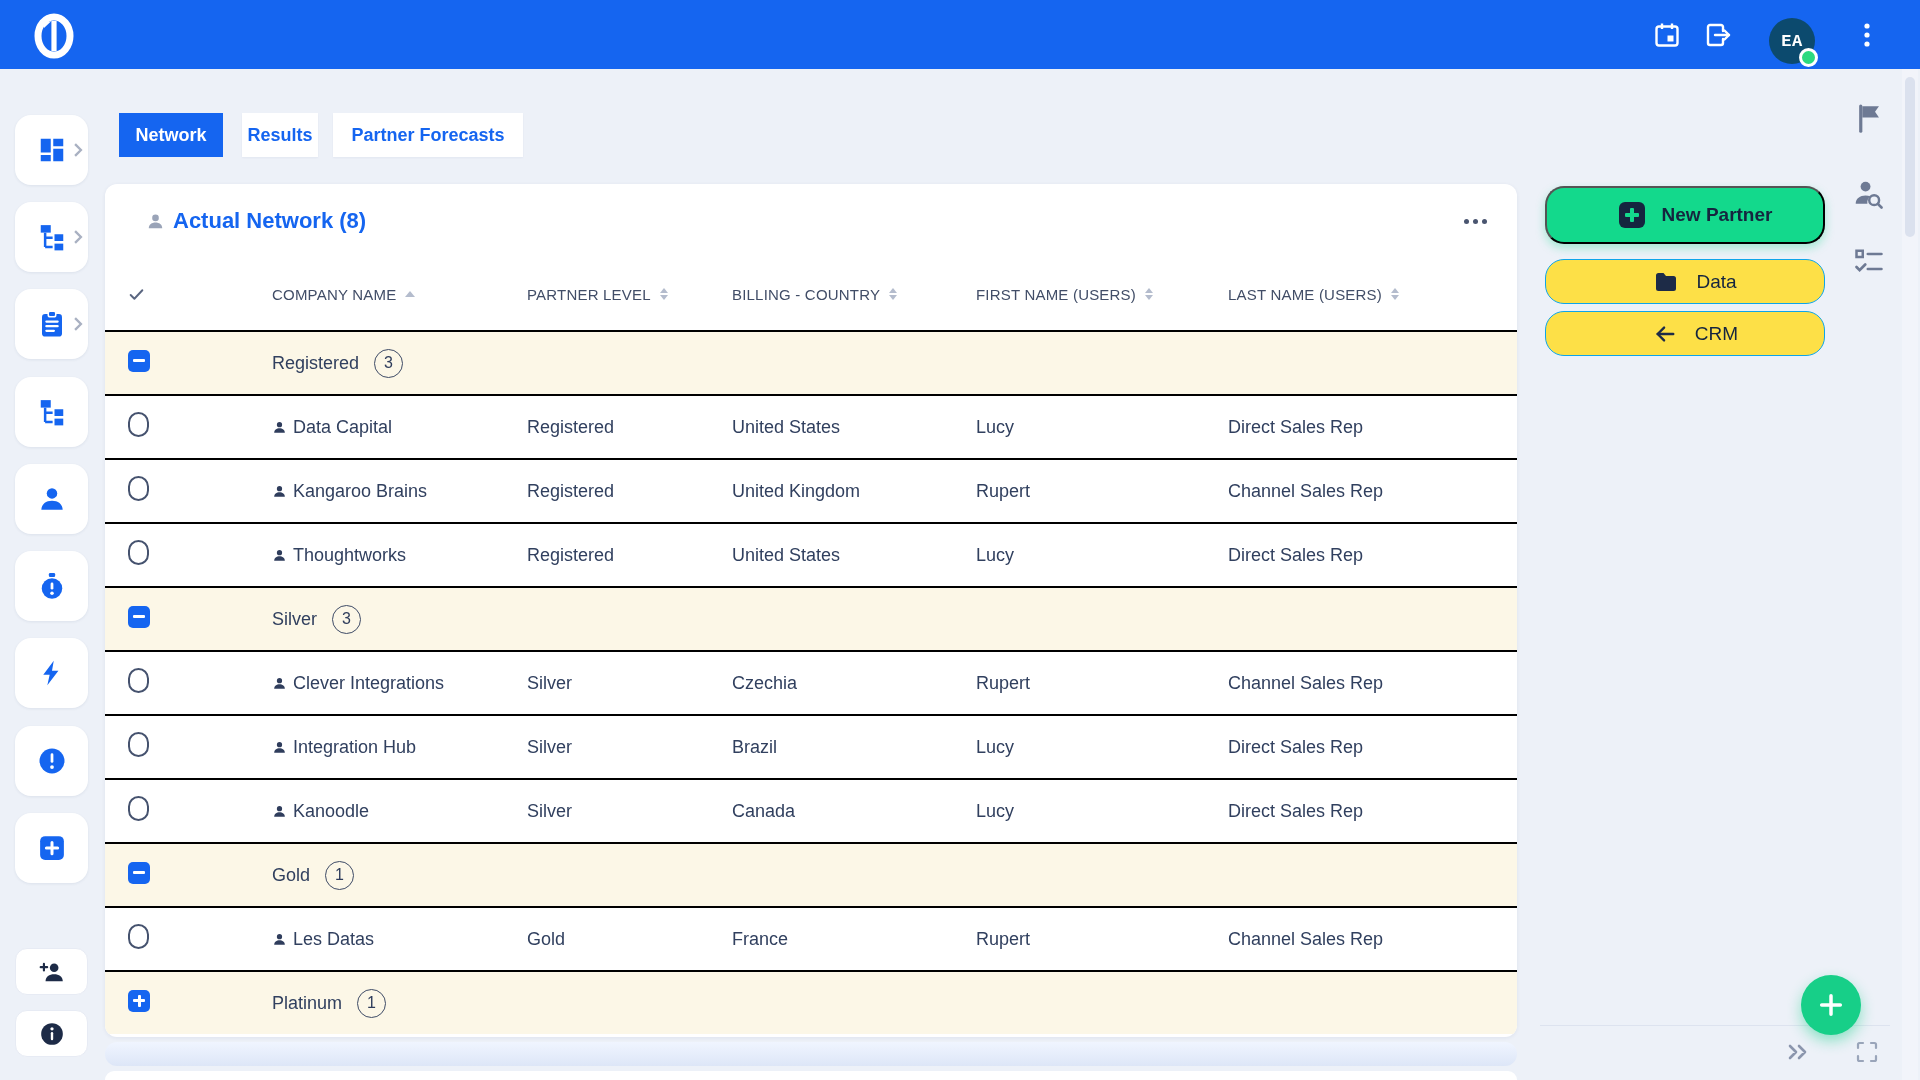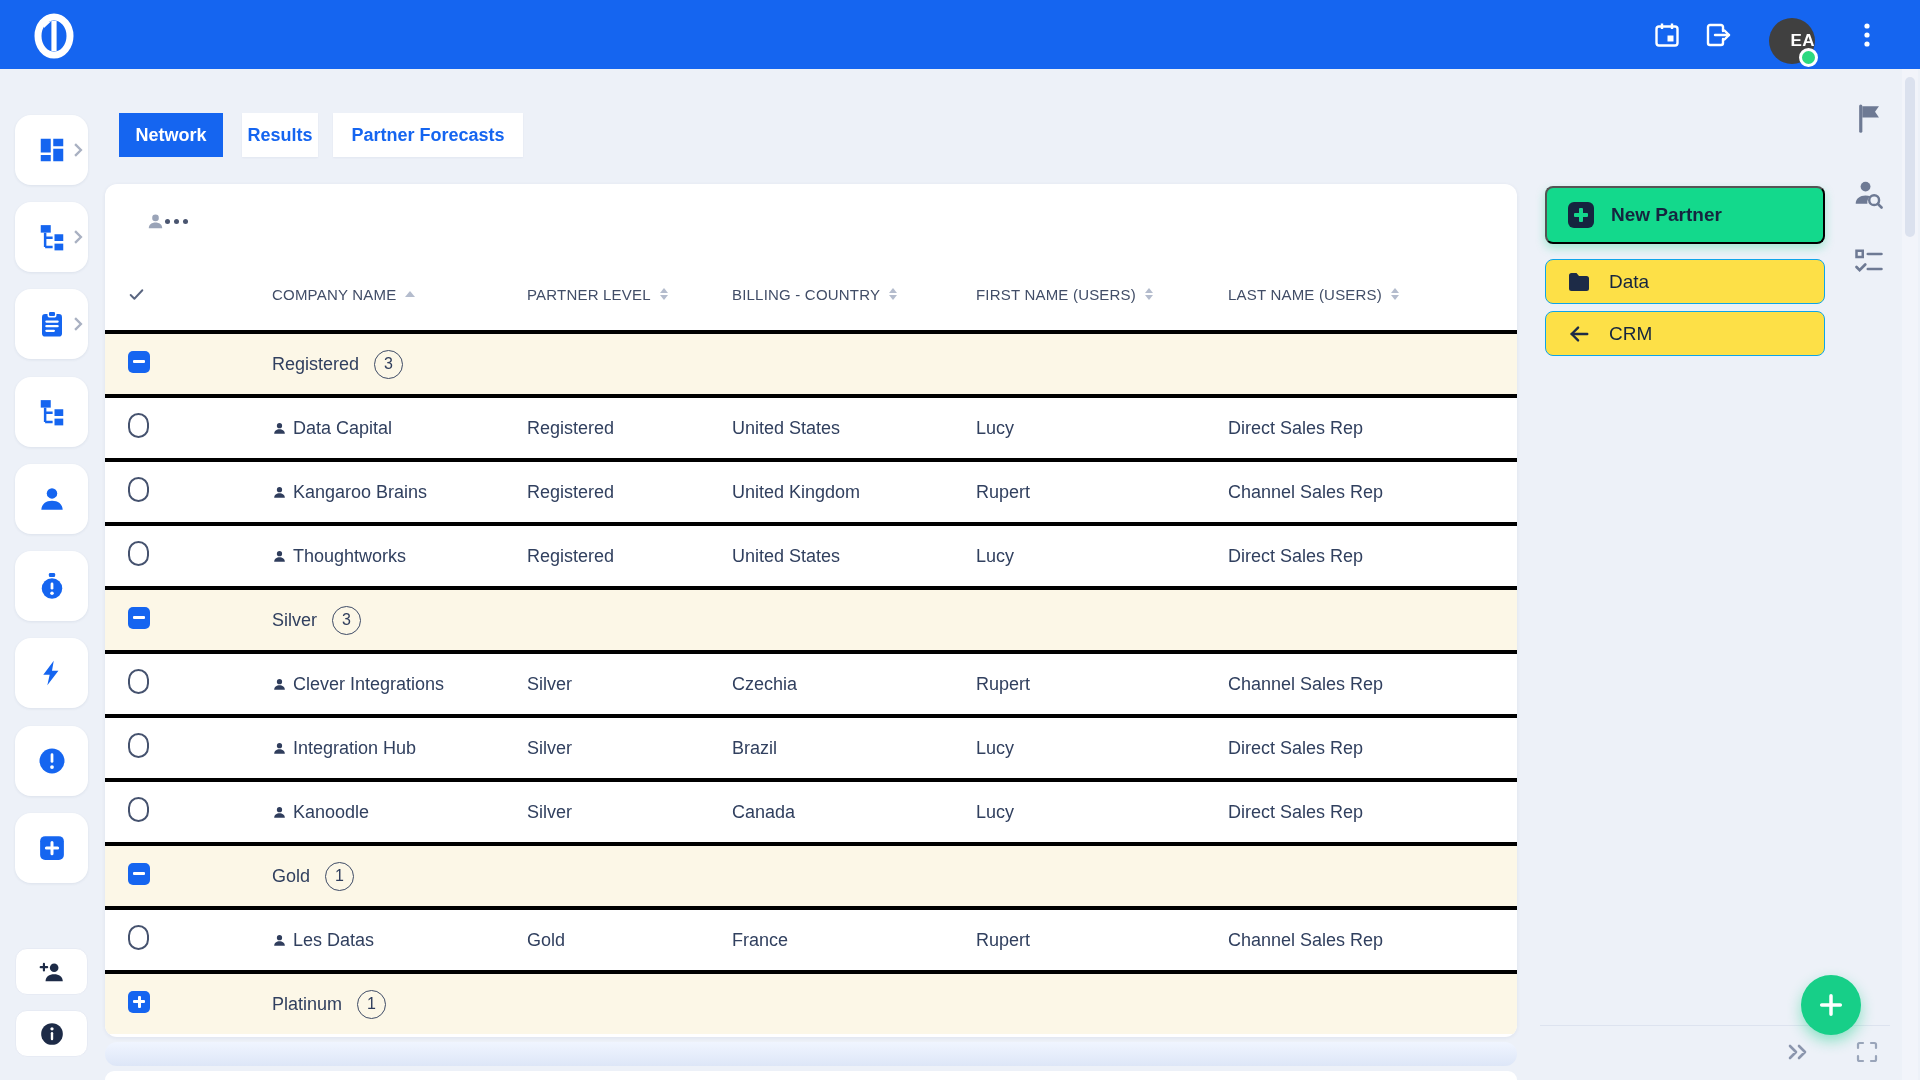--- a/index.html
+++ b/index.html
@@ -14,21 +14,21 @@
   
   .topbar { position:absolute; top:0; left:0; width:1920px; height:69px; background:#1565f0; z-index:30; }
   .logo { position:absolute; left:30px; top:11px; width:48px; height:48px; }
   .searchbar { position:absolute; left:836px; top:17px; width:778px; height:49px; background:#fff; border-radius:25px; display:flex; align-items:center; padding:0 4px 0 20px; }
   .searchbar input { flex:1; border:none; outline:none; font-size:19px; color:#2c3a57; margin-left:12px; font-family:inherit; min-width:0; background:transparent; }
   .searchbar input::placeholder { color:#a8afbe; }
   .sb-help { font-size:17px; font-weight:bold; color:#22304d; width:23px; height:23px; border:2px solid #22304d; border-radius:50%; display:flex; align-items:center; justify-content:center; margin-right:16px; cursor:pointer; }
   .sb-filter { margin-right:18px; cursor:pointer; }
   .search-btn { width:126px; height:41px; border:none; border-radius:21px; background:#16d98b; color:#15233f; font-size:19px; font-family:inherit; cursor:pointer; }
   .top-ico { position:absolute; top:21px; width:28px; height:28px; cursor:pointer; }
-  .avatar { position:absolute; left:1769px; top:18px; width:46px; height:46px; border-radius:50%; background:#404040; color:#fff; font-size:17px; font-weight:bold; display:flex; align-items:center; justify-content:flex-end; letter-spacing:.5px; cursor:pointer; }
+  .avatar { position:absolute; left:1769px; top:18px; width:46px; height:46px; border-radius:50%; background:#0c4a6e; color:#fff; font-size:17px; font-weight:bold; display:flex; align-items:center; justify-content:center; letter-spacing:.5px; cursor:pointer;font-family:Liberation Mono, monospace; }
   .avatar .dot { position:absolute; right:-3px; bottom:-3px; width:19px; height:19px; border-radius:50%; background:#2bd97f; border:3px solid #fff; }
   
   .side-btn { position:absolute; left:15px; width:73px; height:70px; background:#fff; border-radius:16px; box-shadow:0 1px 3px rgba(25,45,95,.08); display:flex; align-items:center; justify-content:center; cursor:pointer; }
   .side-btn .chev { position:absolute; right:4px; top:50%; transform:translateY(-50%); }
   .side-btn.small { height:47px; border-radius:12px; border:1px solid #e7ebf4; box-shadow:none; }
   
   .tab { position:absolute; top:113px; height:44px; border:none; border-radius:0; font-size:18px; font-weight:bold; font-family:inherit; cursor:pointer; }
   .tab.active { background:#1565f0; color:#fff; }
   .tab.idle { background:#fff; color:#1565f0; box-shadow:0 1px 2px rgba(25,45,95,.05); }
   
@@ -39,31 +39,31 @@
   .dots-h { display:flex; gap:4px; margin-right:30px; cursor:pointer; }
   .dots-h i { width:5px; height:5px; border-radius:50%; background:#4a5570; }
   .tgrid { display:grid; grid-template-columns:144px 255px 205px 244px 252px 1fr; align-items:center; padding-left:23px; }
   .thead { height:72px; }
   .thead .hcell { display:flex; align-items:center; gap:9px; font-size:15px; color:#414d67; letter-spacing:.2px; cursor:pointer; }
   .sort-up { width:0; height:0; border-left:5px solid transparent; border-right:5px solid transparent; border-bottom:6px solid #b4bccd; }
   .sort-both { display:flex; flex-direction:column; gap:2px; }
   .sort-both i { width:0; height:0; border-left:4.5px solid transparent; border-right:4.5px solid transparent; display:block; }
   .sort-both i.u { border-bottom:5px solid #b4bccd; }
   .sort-both i.d { border-top:5px solid #b4bccd; }
-  .trow { height:64px; border-top:4px solid #000000; font-size:18px; color:#31405f; }
+  .trow { height:64px; border-top:2px solid #000000; font-size:18px; color:#31405f; }
   .trow.group { background:#fcf7e7; }
   .cb-round { width:21px; height:25px; border:2.5px solid #45526e; border-radius:11px; display:inline-block; cursor:pointer; }
   .cb-group { width:22px; height:22px; background:#1565f0; border-radius:5px; position:relative; display:inline-block; cursor:pointer; }
   .cb-group::before { content:""; position:absolute; left:5px; top:9.5px; width:12px; height:3px; background:#fff; border-radius:1px; }
   .cb-group.plus::after { content:""; position:absolute; left:9.5px; top:5px; width:3px; height:12px; background:#fff; border-radius:1px; }
   .c-company { display:flex; align-items:center; gap:6px; }
   .g-wrap { display:flex; align-items:center; }
   .count-badge { min-width:29px; height:29px; border:1.5px solid #3e4b66; border-radius:50%; display:flex; align-items:center; justify-content:center; font-size:16px; color:#2f3d5c; margin-left:15px; }
   
-  .rp-btn { position:absolute; left:1545px; width:280px; display:flex; align-items:center; padding-left:21px; border-radius:8px; font-size:19px; color:#15253f; cursor:pointer; }
+  .rp-btn { position:absolute; left:1545px; width:280px; display:flex; align-items:center; padding-left:21px; border-radius:19px; font-size:19px; color:#15253f; cursor:pointer;justify-content:center; }
   .rp-new { top:186px; height:58px; background:#13d98c; box-shadow:0 4px 10px rgba(19,217,140,.35); font-weight:bold; }
   .rp-ico-sq { width:26px; height:26px; background:#15253f; border-radius:6px; position:relative; margin-right:17px; }
   .rp-ico-sq::before { content:""; position:absolute; left:6px; top:11px; width:14px; height:4px; background:#13d98c; border-radius:1px; }
   .rp-ico-sq::after { content:""; position:absolute; left:11px; top:6px; width:4px; height:14px; background:#13d98c; border-radius:1px; }
   .rp-white { height:45px; background:#fde047; border:1px solid #0ea5e9; }
   .rp-white svg { margin-right:18px; }
   
   .rail-ico { position:absolute; cursor:pointer; }
   .flag-badge { position:absolute; left:1920px; top:92px; min-width:27px; height:27px; padding:0 4px; background:#f23d5e; border-radius:50%; color:#fff; font-size:14px; font-weight:bold; display:flex; align-items:center; justify-content:center; z-index:5; }
   
@@ -201,20 +201,21 @@
 <button class="tab active" style="left:119px;width:104px">Network</button>
 <button class="tab idle" style="left:242px;width:76px">Results</button>
 <button class="tab idle" style="left:333px;width:190px">Partner Forecasts</button>
 
 <section class="card">
   <div class="card-title">
     <svg class="t-ico" width="19" height="19" viewBox="0 0 24 24" fill="#9aa4b8">
       <circle cx="12" cy="7.5" r="4.2"></circle>
         <path d="M3.5 20.5c0-4.6 3.8-7.2 8.5-7.2s8.5 2.6 8.5 7.2z"></path>
     </svg>
+    <h1>Actual Network (8)</h1>
     <div class="dots-h">
         <i></i>
         <i></i>
         <i></i>
       </div>
   </div>
 
   <div class="tgrid thead">
     <div class="hcell">
       <svg width="17" height="17" viewBox="0 0 16 16">

